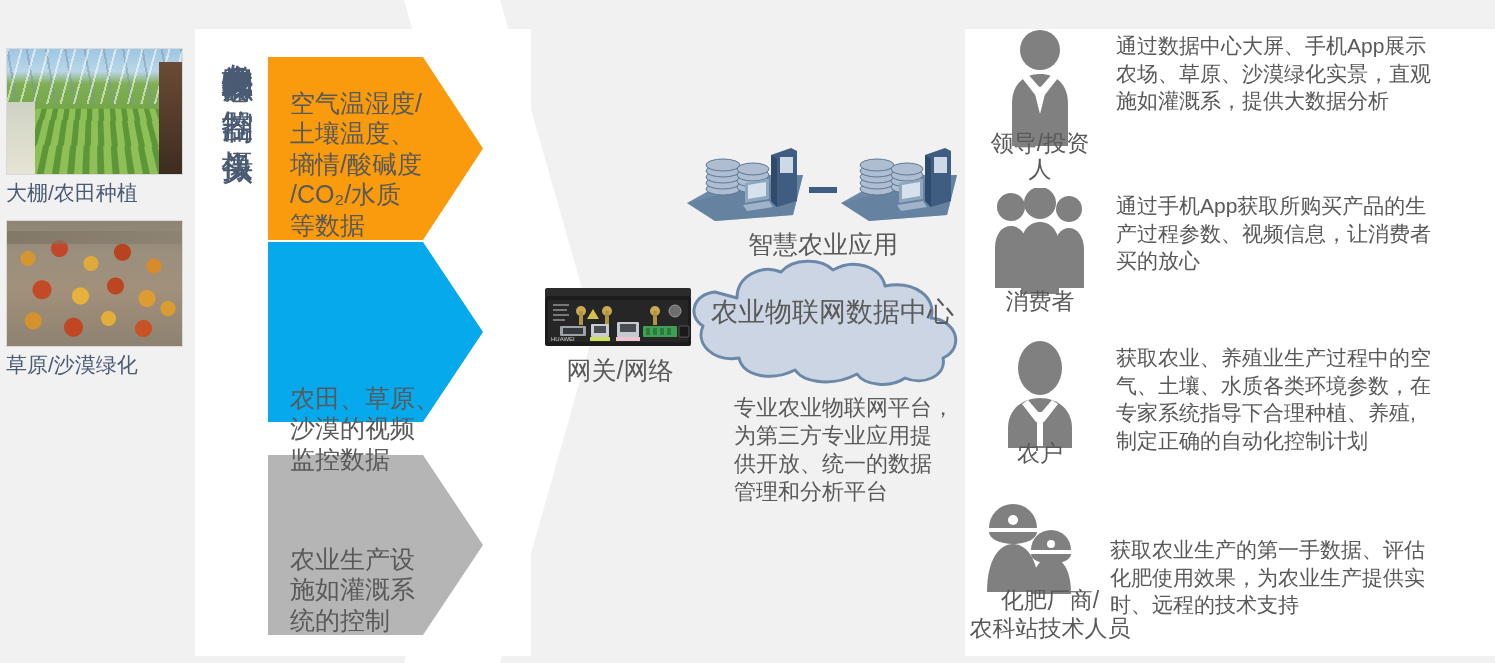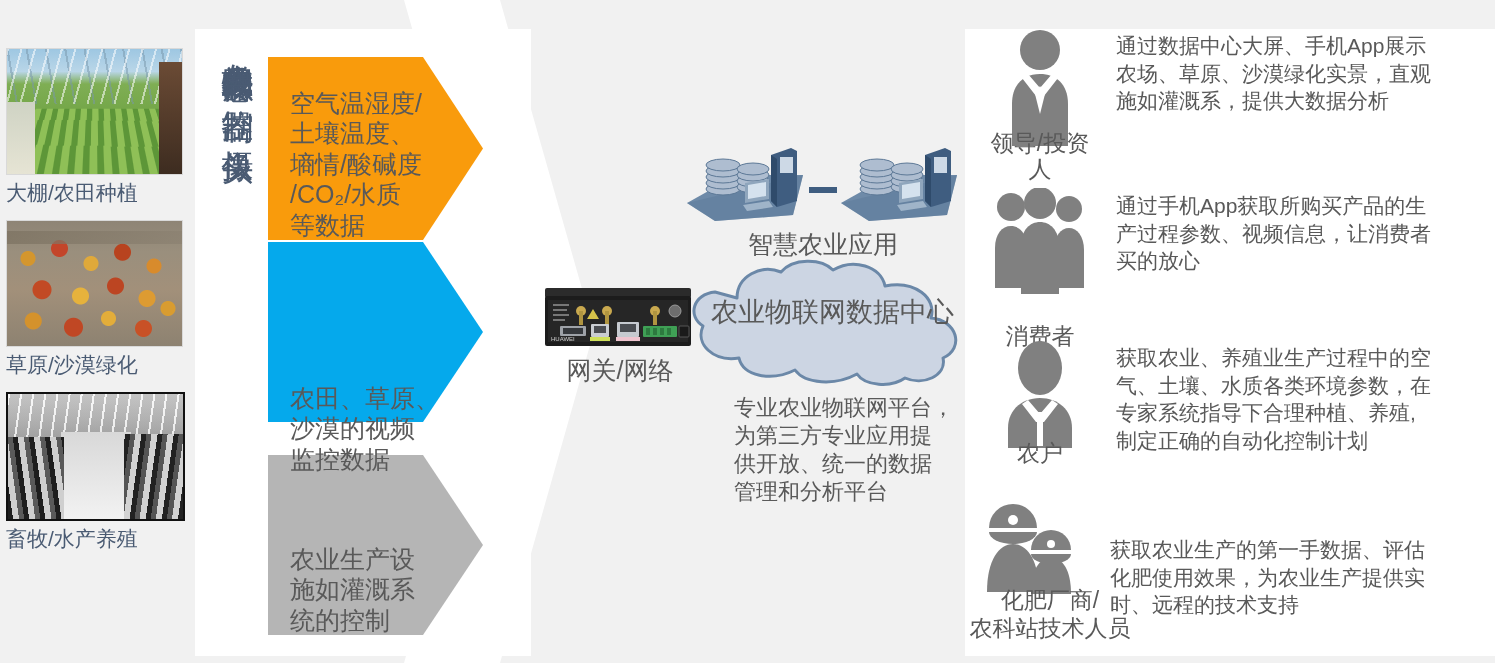--- a/index.html
+++ b/index.html
@@ -147,28 +147,20 @@
       <div class="thumb-label">大棚/农田种植</div>
     </div>
 
     <div class="thumb-item">
       <div class="thumb">
         <div class="gl"></div>
       </div>
       <div class="thumb-label">草原/沙漠绿化</div>
     </div>
 
-    <div class="thumb-item">
-      <div class="thumb" style="border:2px solid #111;">
-        <div class="lv"></div>
-          <div class="lv-a"></div>
-          <div class="lv-b"></div>
-      </div>
-      <div class="thumb-label">畜牧/水产养殖</div>
-    </div>
 
   </div>
 
   <div class="vtext">各类农业物联网传感器 控制器 摄像头</div>
 
   <div class="chip" id="chip0">
     <svg class="body" viewBox="0 0 215 183" preserveAspectRatio="none">
       <polygon points="0,0 155,0 215,91.5 155,183 0,183" fill="#f99b0c"></polygon>
     </svg>
     <div class="txt">空气温湿度/
@@ -322,21 +314,21 @@
         <path d="M62,100 L62,62 C62,48 69,40 77,40 C85,40 92,48 92,62 L92,100 Z" fill="#808080"></path>
         <circle cx="48" cy="15" r="16" fill="#808080"></circle>
         <path d="M29,106 L29,58 C29,42 38,34 48,34 C58,34 67,42 67,58 L67,106 Z" fill="#808080"></path>
       </svg>
     </div>
     <div class="p-desc">通过手机App获取所购买产品的生
 产过程参数、视频信息，让消费者
 买的放心</div>
   </div>
   <div style="position:absolute;left:980px;top:288px;width:120px;text-align:center;
-              font-size:23px;color:#595959;line-height:1.15;white-space:pre-line;margin-top:35px;">消费者</div>
+              font-size:23px;color:#595959;line-height:1.15;white-space:pre-line;">消费者</div>
 
   <div class="persona" id="persona2">
     <div class="icon-wrap">
       <svg width="84" height="108" viewBox="0 0 84 108">
         <ellipse cx="42" cy="28" rx="22" ry="27" fill="#808080"></ellipse>
         <path d="M10,108 L10,88 C10,70 24,58 42,58 C60,58 74,70 74,88 L74,108 Z" fill="#808080"></path>
         <path d="M30,60 L42,74 L54,60 L60,64 L46,82 L38,82 L24,64 Z" fill="#ffffff"></path>
         <rect x="39" y="72" width="6" height="34" fill="#ffffff"></rect>
       </svg>
     </div>

